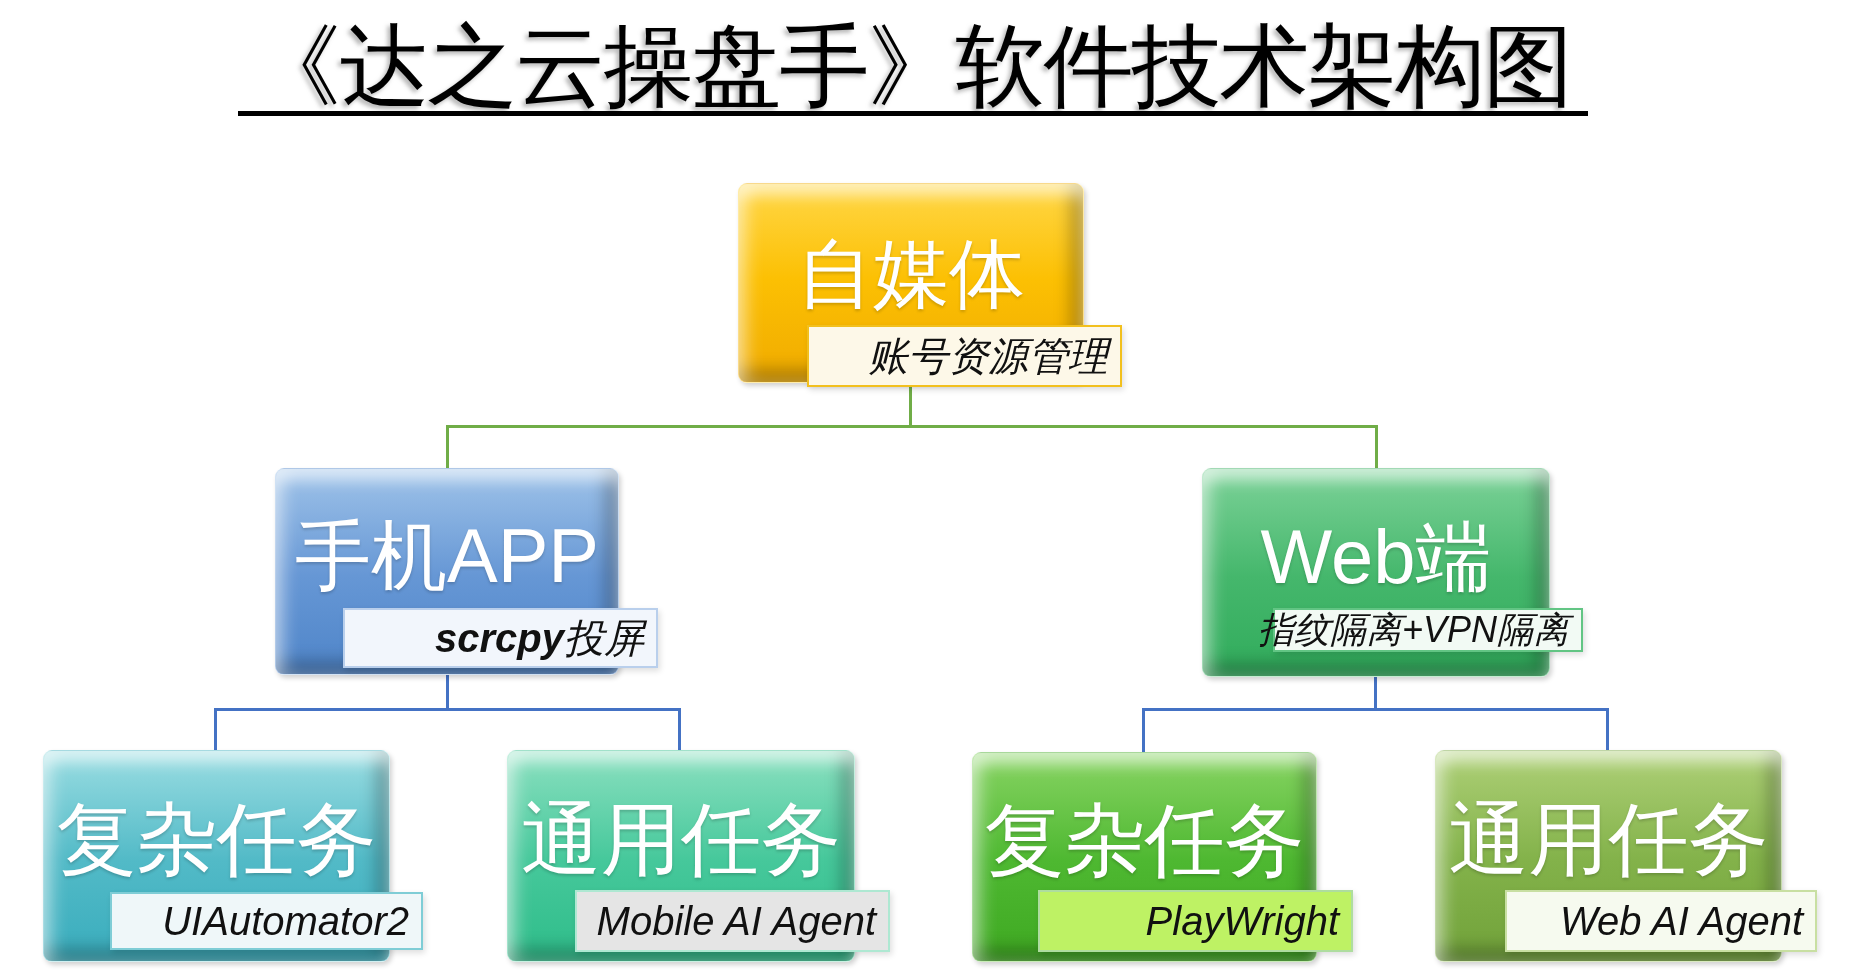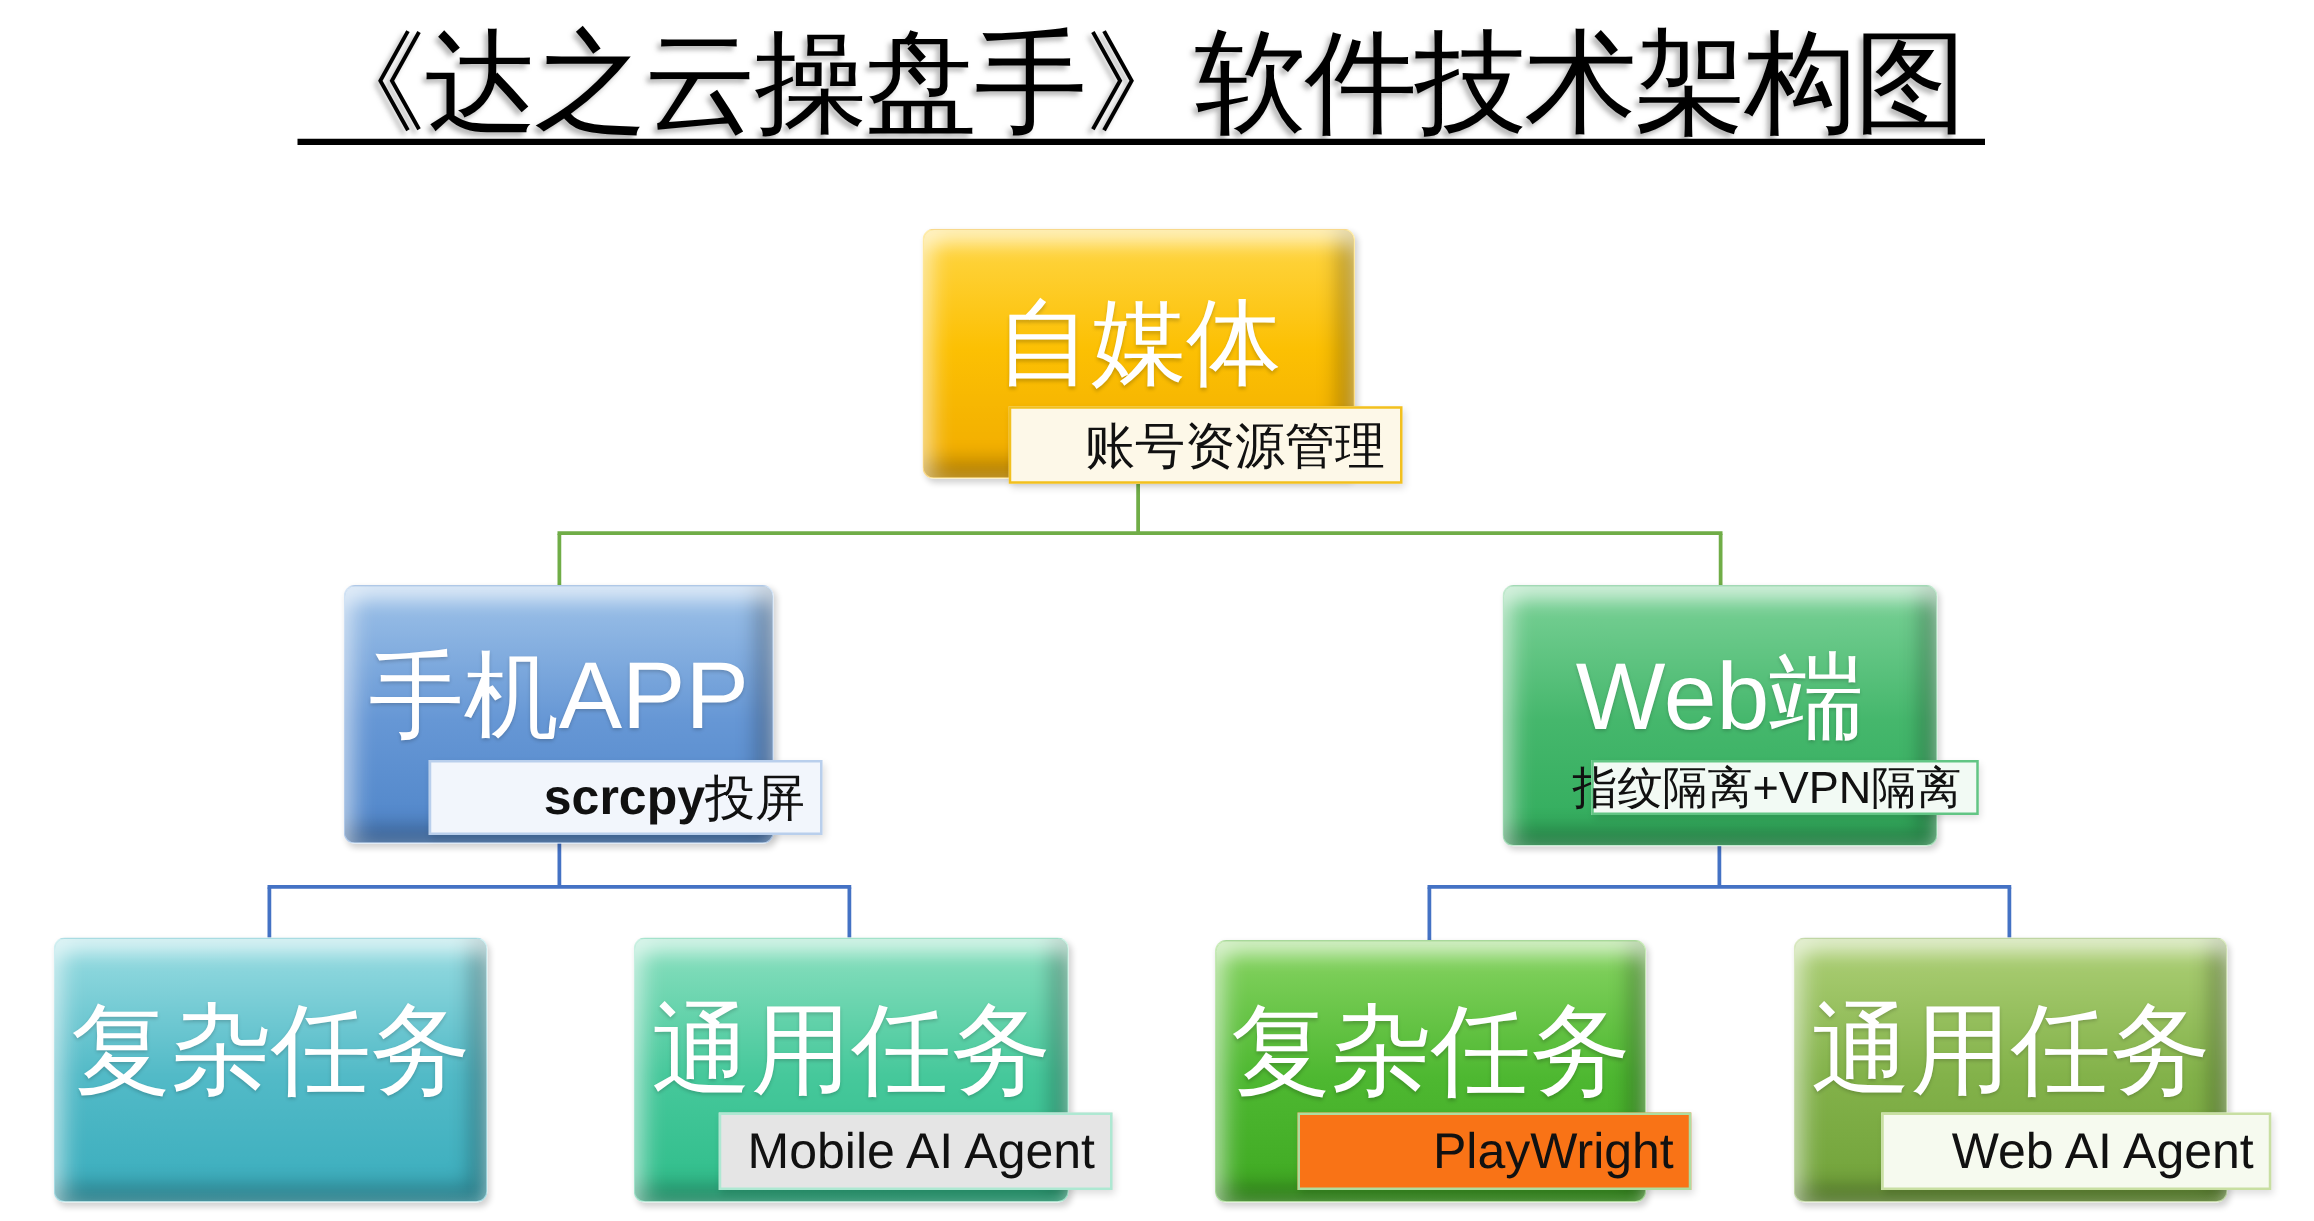--- a/index.html
+++ b/index.html
@@ -57,27 +57,28 @@
                 background:linear-gradient(180deg,#88d463 0%,#4eb831 52%,#3fa922 100%);}
   .node-wg     {left:1435px;top:750px; width:345px;height:180px;font-size:80px;padding-bottom:30px;
                 background:linear-gradient(180deg,#aed077 0%,#83b24a 52%,#71a23a 100%);}
   
   .sublabel{
     position:absolute;z-index:3;
     display:flex;align-items:center;justify-content:flex-end;
     padding-right:12px;box-sizing:border-box;
     font-size:40px;color:#111;white-space:nowrap;
     box-shadow:2px 3px 6px rgba(0,0,0,.13);
+    font-style:italic;
   }
   .sub-root  {left:807px; top:325px;width:315px;height:62px;background:#fdf8e8;border:2px solid #f2c01e;}
   .sub-mobile{left:343px; top:608px;width:315px;height:60px;background:#f2f6fc;border:2px solid #b9cfec;}
   .sub-web   {left:1273px;top:608px;width:310px;height:44px;background:#f2faf4;border:2px solid #62c584;font-size:36px;}
   .sub-mc    {left:110px; top:892px;width:313px;height:58px;background:#eff7f9;border:2px solid #7fcdd6;}
   .sub-mg    {left:575px; top:890px;width:315px;height:62px;background:#e5e5e5;border:2px solid #aee8d2;padding-left:20px;}
-  .sub-wc    {left:1038px;top:890px;width:315px;height:62px;background:#f97316;border:2px solid #aedd9f;}
+  .sub-wc    {left:1038px;top:890px;width:315px;height:62px;background:#bef264;border:2px solid #aedd9f;}
   .sub-wg    {left:1505px;top:890px;width:312px;height:62px;background:#f6faef;border:2px solid #c8dfa2;padding-left:23px;}
   .bold{font-weight:bold;}
 </style>
 </head>
 <body>
 
 <div id="canvas">
 
   <div class="title">《达之云操盘手》软件技术架构图</div>
   <div class="title-underline"></div>
@@ -111,20 +112,21 @@
   </div>
 
   <div class="node node-web">
     <span>Web端</span>
   </div>
   <div class="sublabel sub-web">指纹隔离+VPN隔离</div>
 
   <div class="node node-mc">
     <span>复杂任务</span>
   </div>
+  <div class="sublabel sub-mc">UIAutomator2</div>
 
   <div class="node node-mg">
     <span>通用任务</span>
   </div>
   <div class="sublabel sub-mg">Mobile AI Agent</div>
 
   <div class="node node-wc">
     <span>复杂任务</span>
   </div>
   <div class="sublabel sub-wc">PlayWright</div>

